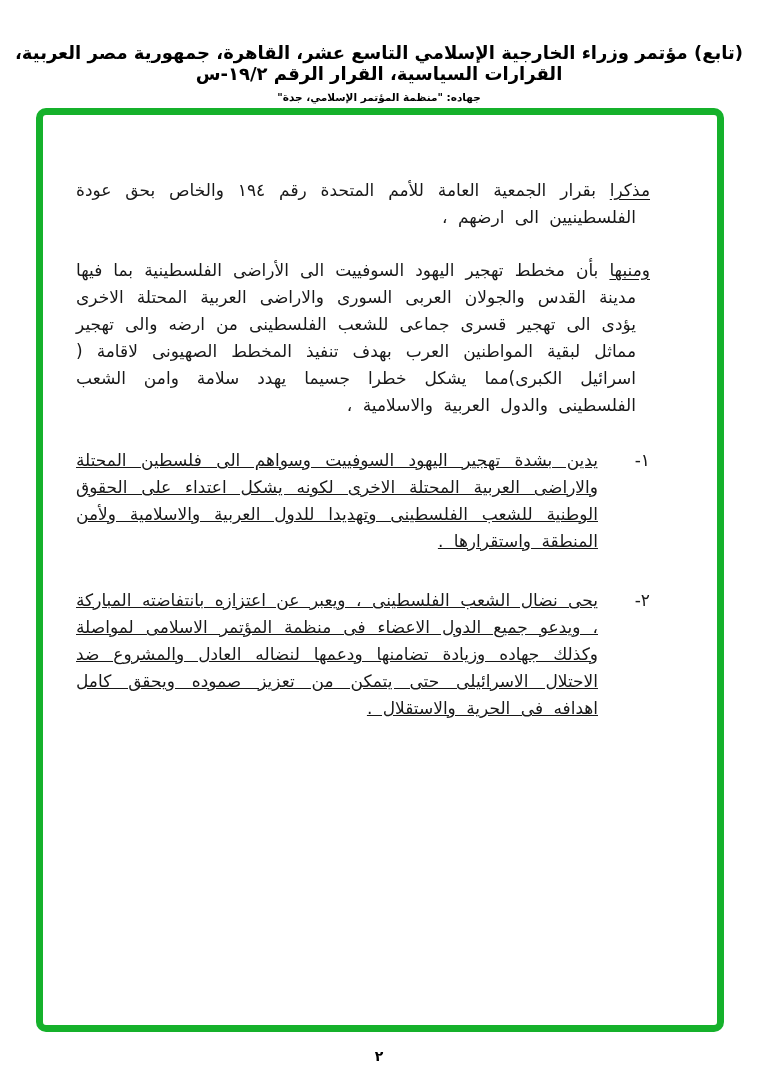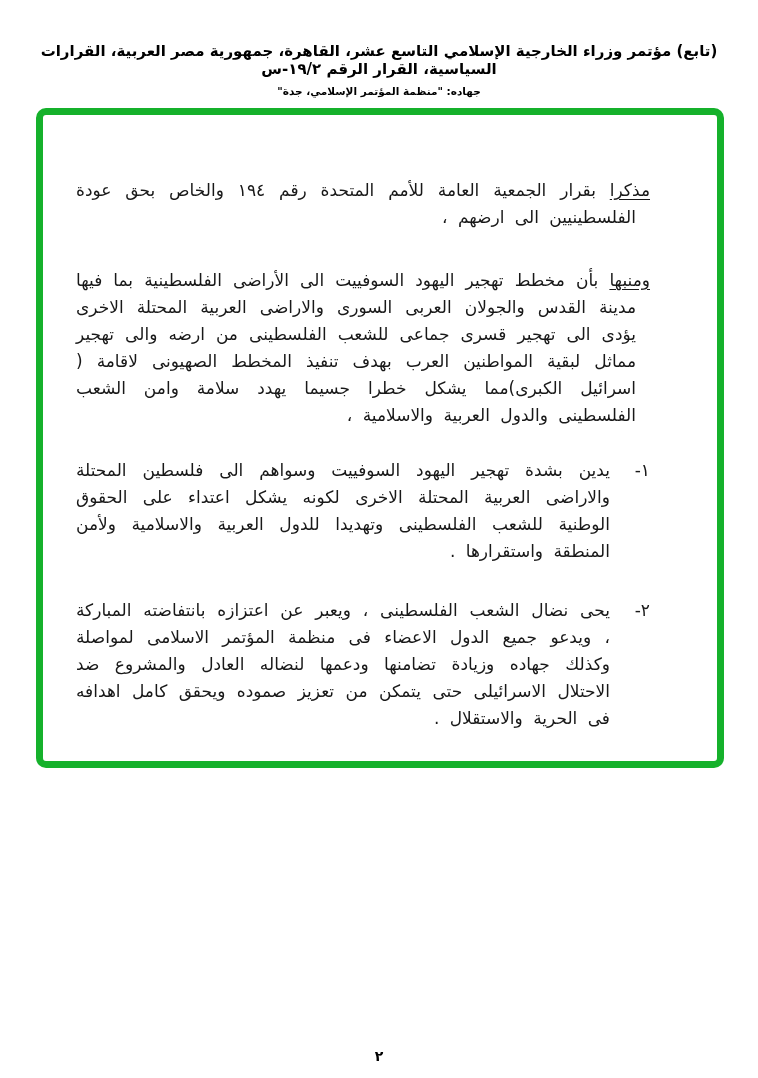--- a/index.html
+++ b/index.html
@@ -17,77 +17,78 @@
   }
   .header {
     position: absolute;
     top: 42px;
     left: 0;
     right: 0;
     text-align: center;
     direction: rtl;
   }
   .header-line1 {
-    font-size: 15px;
+    font-size: 18px;
     font-weight: bold;
     color: #000;
     letter-spacing: 0;
     padding: 0 14px;
   }
   .header-line2 {
     margin-top: 7px;
     font-size: 10.5px;
     font-weight: bold;
     color: #000;
   }
   .scan-frame {
     position: absolute;
     left: 36px;
     top: 108px;
     width: 688px;
-    height: 660px;
+    height: 924px;
     box-sizing: border-box;
     border: 7px solid #15b12b;
     border-radius: 10px;
     background: #ffffff;
     overflow: hidden;
   }
   .doc {
     direction: rtl;
     padding: 62px 67px 0 33px;
     font-size: 17px;
     line-height: 27px;
     text-align: justify;
     word-spacing: 5px;
     color: #181818;
   }
   .para {
     margin: 0 14px 0 0;
     text-indent: -14px; 
   }
-  .para + .para { margin-top: 36px; }
+  .para + .para { margin-top: 26px; }
   .para-considering { margin-top: 31px; }
   .lead {
     text-decoration: underline;
     text-underline-offset: 3px;
   }
   .item {
     display: flex;
     align-items: flex-start;
   }
   .item-1 { margin-top: 28px; }
   .item-2 { margin-top: 32px; }
   .item-num {
     flex: 0 0 30px;
     white-space: nowrap;
   }
   .item-text {
     flex: 1 1 auto;
-    margin-right: 10px;
+    margin-right: 22px;
     text-align: justify;
+    text-decoration: underline;
   }
   .page-number {
     position: absolute;
     top: 1048px;
     left: 0;
     right: 0;
     text-align: center;
     font-size: 14px;
     font-weight: bold;
     color: #000;

